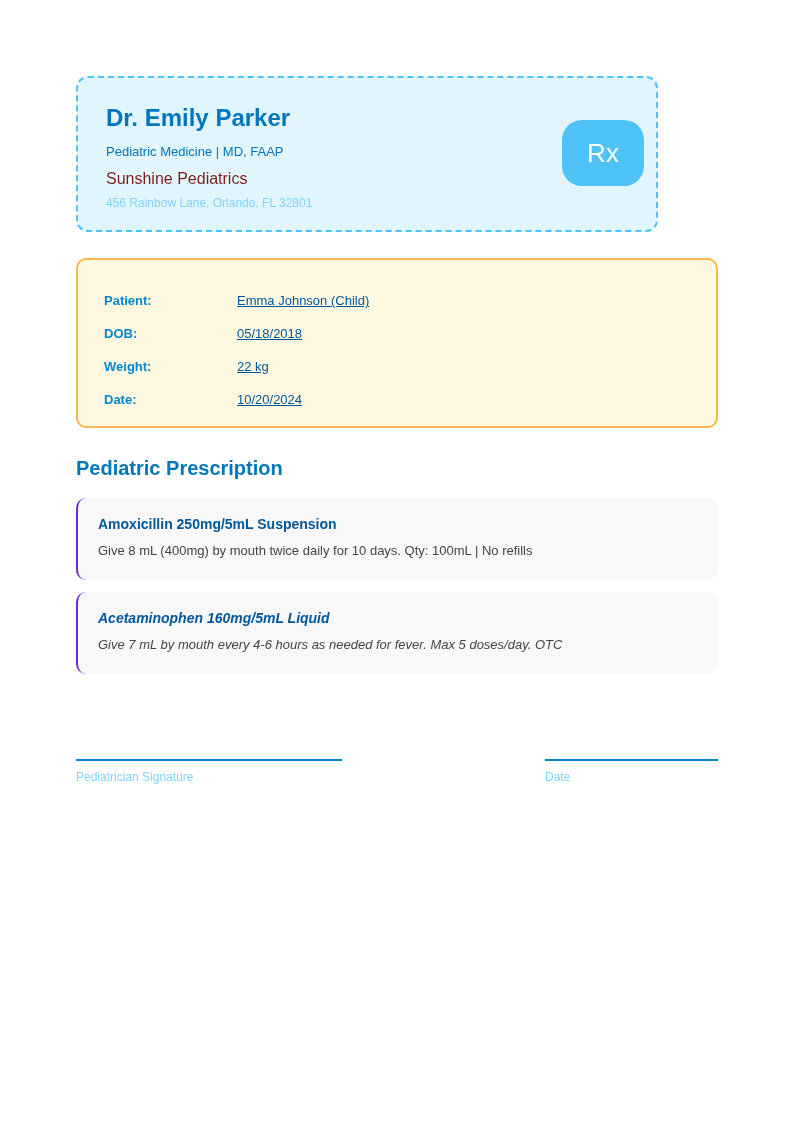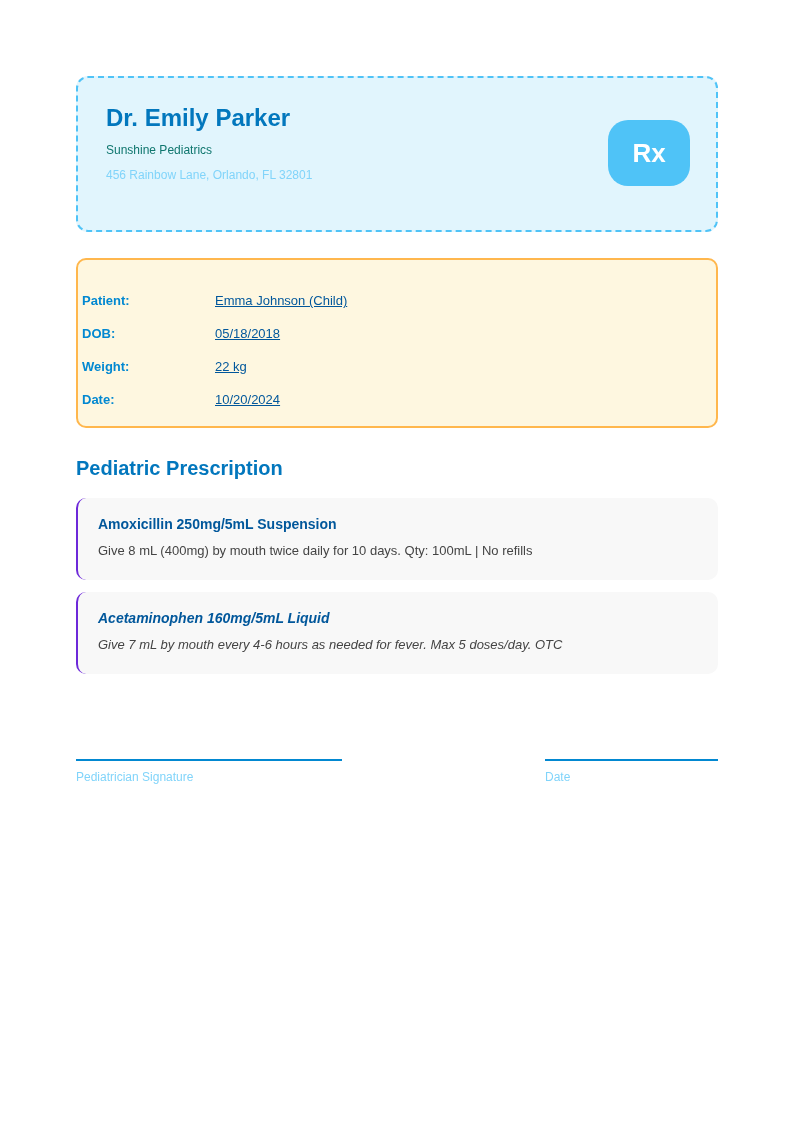--- a/index.html
+++ b/index.html
@@ -1,37 +1,37 @@
 <!DOCTYPE html>
 <html><head>
 <meta charset="utf-8">
 <style>
   html, body { margin: 0; padding: 0; background: #ffffff; }
   body { width: 794px; height: 1123px; position: relative; font-family: "Liberation Sans", sans-serif; }
   .page { position: absolute; left: 76px; top: 76px; width: 642px; }
 
   .header {
-    position: relative; box-sizing: border-box; width: 642px; height: 156px;
+    position: relative; box-sizing: border-box; width: 582px; height: 156px;
     background: #e1f5fd; border: 2px dashed #4fc3f7; border-radius: 12px;
     padding: 26px 28px;
   }
   .doc-name { font-size: 24px; font-weight: bold; color: #0277bd; margin: 0; line-height: 28px; }
   .specialty { font-size: 13px; color: #0277bd; margin-top: 12px; line-height: 16px; }
-  .clinic { font-size: 12px; color: #0f766e; margin-top: 11px; line-height: 15px; }
+  .clinic { font-size: 16px; color: #7f1d1d; margin-top: 11px; line-height: 15px; }
   .address { font-size: 12px; color: #81d4fa; margin-top: 10px; line-height: 15px; }
   .rx-badge {
-    position: absolute; right: 26px; top: 42px; width: 82px; height: 66px;
+    position: absolute; right: 12px; top: 42px; width: 82px; height: 66px;
     background: #4fc3f7; border-radius: 20px; color: #ffffff;
-    font-size: 26px; font-weight: bold; display: flex; align-items: center; justify-content: center;
+    font-size: 26px; font-weight: normal; display: flex; align-items: center; justify-content: center;
   }
 
   .patient {
     box-sizing: border-box; margin-top: 26px; width: 642px; height: 170px;
     background: #fef7e0; border: 2px solid #ffb74d; border-radius: 10px;
-    padding: 24px 4px;
+    padding: 24px 26px;
   }
   .prow { display: flex; height: 33px; align-items: center; font-size: 13px; }
   .plabel { width: 133px; font-weight: bold; color: #0288d1; }
   .pvalue { color: #01579b; text-decoration: underline; }
 
   .section-title { margin-top: 30px; font-size: 20px; font-weight: bold; color: #0277bd; line-height: 20px; }
 
   .med {
     box-sizing: border-box; width: 642px; height: 82px; margin-top: 20px;
     background: #f8f8f8; border-left: 2px solid #6d28d9; border-radius: 10px;
@@ -46,20 +46,21 @@
   .sig-line { height: 2px; background: #0288d1; }
   .sig-label { font-size: 12px; color: #81d4fa; margin-top: 9px; }
 </style>
 </head>
 <body>
 
 <div class="page">
 
   <div class="header">
     <h1 class="doc-name">Dr. Emily Parker</h1>
+    <div class="specialty">Pediatric Medicine | MD, FAAP</div>
     <div class="clinic">Sunshine Pediatrics</div>
     <div class="address">456 Rainbow Lane, Orlando, FL 32801</div>
     <div class="rx-badge">Rx</div>
   </div>
 
   <div class="patient">
     <div class="prow">
       <span class="plabel">Patient:</span>
       <span class="pvalue">Emma Johnson (Child)</span>
     </div>

